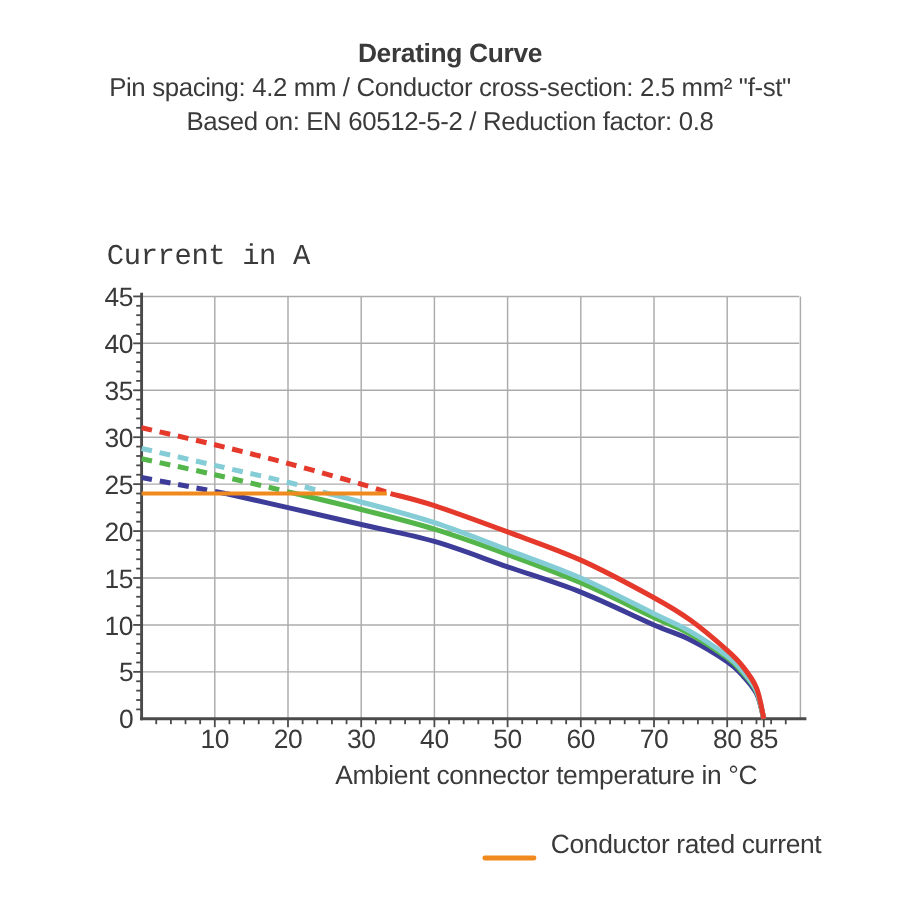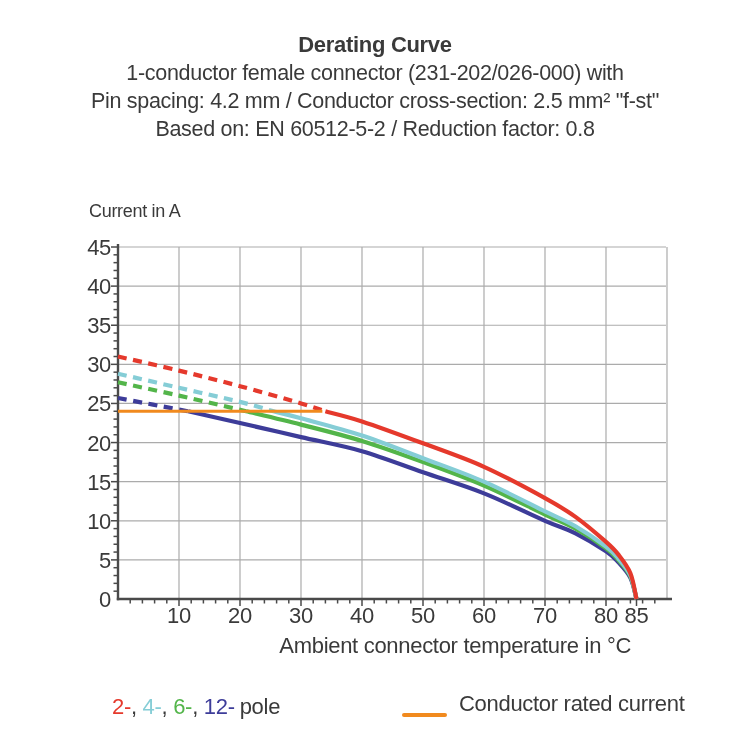--- a/index.html
+++ b/index.html
@@ -1,37 +1,36 @@
 <!DOCTYPE html>
 <html><head>
 <meta charset="utf-8">
 <style>
   html,body{margin:0;padding:0;background:#fff;}
   .page{position:relative;width:709px;height:750px;background:#ffffff;overflow:hidden;
         font-family:"Liberation Sans",sans-serif;color:#3A3A3A;letter-spacing:-0.3px;}
   header{position:absolute;top:31px;left:0;width:750px;text-align:center;
          font-size:21.5px;line-height:28px;}
   header .t{font-weight:bold;font-size:22px;}
-  .ylab{position:absolute;left:89px;top:201px;font-size:18px;}
+  .ylab{position:absolute;left:89px;top:201px;font-size:24px;font-family:Liberation Mono, monospace;}
   .xlab{position:absolute;right:78px;top:633px;font-size:22px;}
   svg.chart{position:absolute;left:0;top:0;}
   .legend-poles{position:absolute;left:112px;top:694px;font-size:22px;white-space:nowrap;}
   .legend-poles .sep,.legend-poles .suffix{color:#3A3A3A;}
   .legend-poles .suffix{margin-left:5px;}
   .legend-rated{position:absolute;left:402px;top:691px;font-size:22px;display:flex;align-items:flex-end;}
   .swatch{width:45px;height:4px;border-radius:2px;margin-right:12px;background:#F18A1E;}
 </style>
 </head>
 <body>
 
 <div class="page">
 
   <header>
     <div class="t">Derating Curve</div>
-    <div>1-conductor female connector (231-202/026-000) with</div>
     <div>Pin spacing: 4.2 mm / Conductor cross-section: 2.5 mm² "f-st"</div>
     <div>Based on: EN 60512-5-2 / Reduction factor: 0.8</div>
   </header>
 
   <svg class="chart" id="chart" width="750" height="750" viewBox="0 0 750 750">
       <g stroke="#ABABAB" stroke-width="1.2">
         <line x1="179" y1="247.01" x2="179" y2="599"></line>
         <line x1="240" y1="247.01" x2="240" y2="599"></line>
         <line x1="301" y1="247.01" x2="301" y2="599"></line>
         <line x1="362" y1="247.01" x2="362" y2="599"></line>
@@ -174,20 +173,19 @@
       <path d="M118,373.7C128.16666666666666,376.05 158.66666666666666,383.1 179,387.8C199.33333333333334,392.5 224.25,397.9833333333333 240,401.9C255.75,405.81666666666666 267.9166666666667,409.73333333333335 273.5,411.3" fill="none" stroke="#85CDD6" stroke-width="4.2" stroke-dasharray="9 6.5"></path>
       <path d="M273.5,411.3C278.0833333333333,412.4666666666667 286.25,414.26666666666665 301,418.3C315.75,422.33333333333337 341.6666666666667,428.85 362,435.5C382.3333333333333,442.15 402.6666666666667,450.5 423,458.2C443.3333333333333,465.9 463.6666666666667,472.8333333333333 484,481.7C504.3333333333333,490.56666666666666 529.75,503.96666666666664 545,511.4C560.25,518.8333333333333 565.3333333333334,520.4333333333333 575.5,526.3C585.6666666666666,532.1666666666666 598.8833333333333,541.2666666666667 606,546.6C613.1166666666667,551.9333333333334 614.1333333333334,553.4833333333333 618.2,558.3C622.2666666666667,563.1166666666666 627.35,568.7166666666667 630.4,575.5C633.4499999999999,582.2833333333333 635.4833333333333,595.0833333333334 636.5,599" fill="none" stroke="#85CDD6" stroke-width="4.2" stroke-linejoin="round"></path>
       <path d="M118,356.5C128.16666666666666,358.85 158.66666666666666,365.65000000000003 179,370.6C199.33333333333334,375.55 219.66666666666666,380.73333333333335 240,386.2C260.3333333333333,391.66666666666663 286.76666666666665,399.21666666666664 301,403.4C315.23333333333335,407.5833333333333 321.3333333333333,409.98333333333335 325.4,411.3" fill="none" stroke="#E5392C" stroke-width="4.2" stroke-dasharray="9 6.5"></path>
       <path d="M325.4,411.3C331.5,412.98333333333335 345.73333333333335,416.06666666666666 362,421.4C378.26666666666665,426.7333333333333 402.6666666666667,435.73333333333335 423,443.3C443.3333333333333,450.8666666666667 463.6666666666667,457.6666666666667 484,466.8C504.3333333333333,475.93333333333334 529.75,489.75 545,498.1C560.25,506.45000000000005 565.3333333333334,509.59999999999997 575.5,516.9C585.6666666666666,524.1999999999999 598.8833333333333,535.65 606,541.9C613.1166666666667,548.15 614.1333333333334,549.1833333333333 618.2,554.4C622.2666666666667,559.6166666666667 627.35,565.7666666666667 630.4,573.2C633.4499999999999,580.6333333333334 635.4833333333333,594.7 636.5,599" fill="none" stroke="#E5392C" stroke-width="4.2" stroke-linejoin="round"></path>
       <line x1="118" y1="411.272" x2="322.35" y2="411.272" stroke="#F18A1E" stroke-width="3.2"></line>
     </svg>
 
   <div class="ylab">Current in A</div>
   <div class="xlab">Ambient connector temperature in °C</div>
 
-  <div class="legend-poles" id="legendPoles"><span style="color: rgb(229, 57, 44);">2-</span><span class="sep">, </span><span style="color: rgb(133, 205, 214);">4-</span><span class="sep">, </span><span style="color: rgb(83, 181, 74);">6-</span><span class="sep">, </span><span style="color: rgb(61, 60, 153);">12-</span><span class="suffix">pole</span></div>
 
   <div class="legend-rated">
     <div class="swatch" id="ratedSwatch" style="background: rgb(241, 138, 30);"></div>
     <span>Conductor rated current</span>
   </div>
 
 </div>
 
 </body></html>

